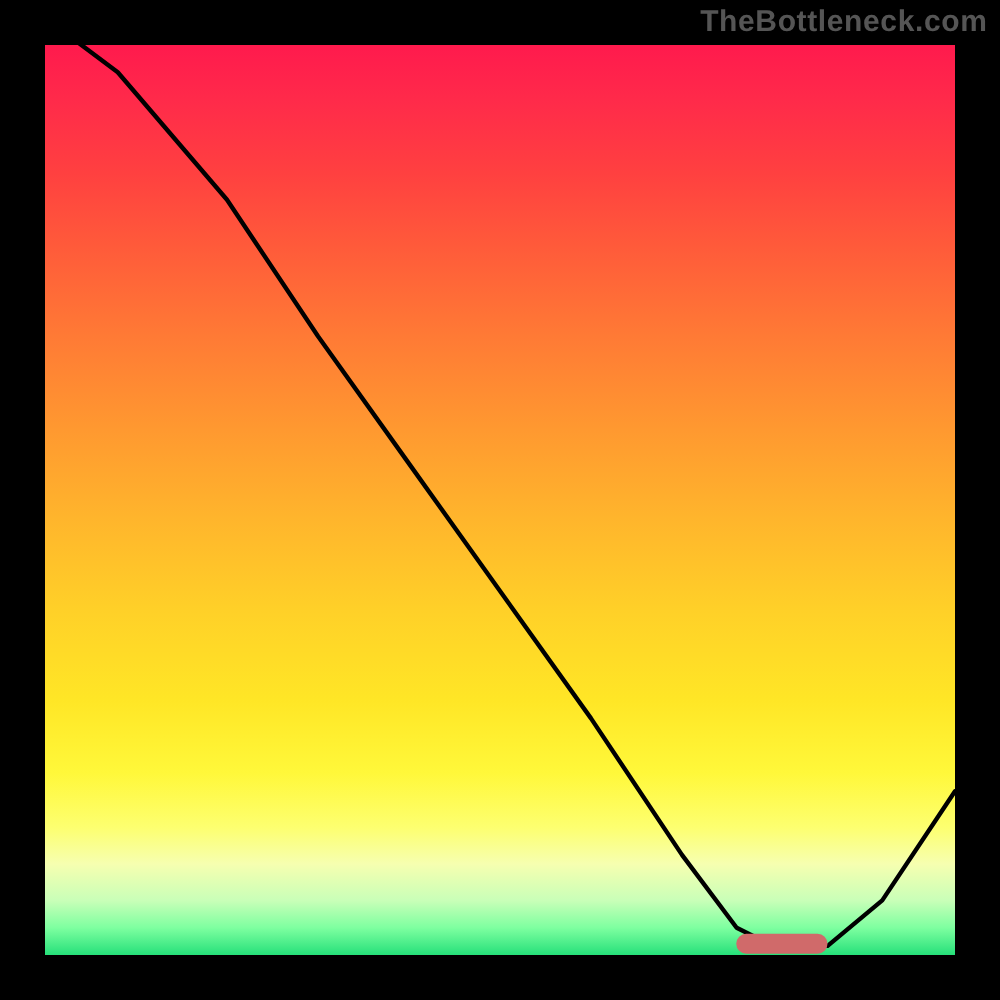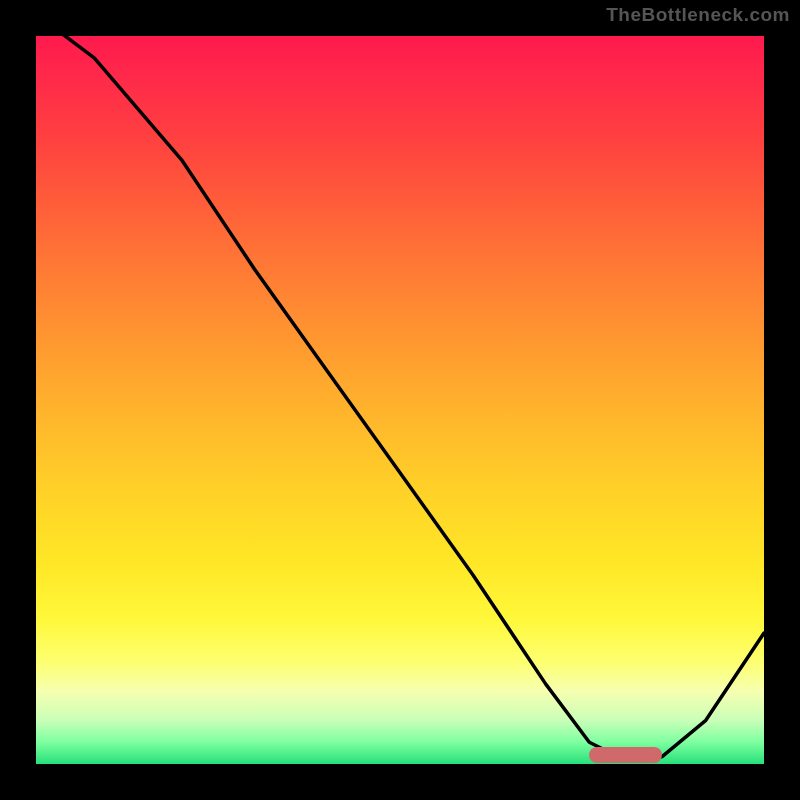--- a/index.html
+++ b/index.html
@@ -13,21 +13,21 @@
   .container {
     position: relative;
     width: 800px;
     height: 800px;
   }
   .watermark {
     position: absolute;
     top: 4px;
     right: 10px;
     color: #555;
-    font-size: 19px;
+    font-size: 24px;
     font-weight: 600;
     letter-spacing: 0.5px;
     z-index: 10;
   }
   .plot {
     position: absolute;
     left: 36px;
     top: 36px;
     width: 728px;
     height: 728px;

